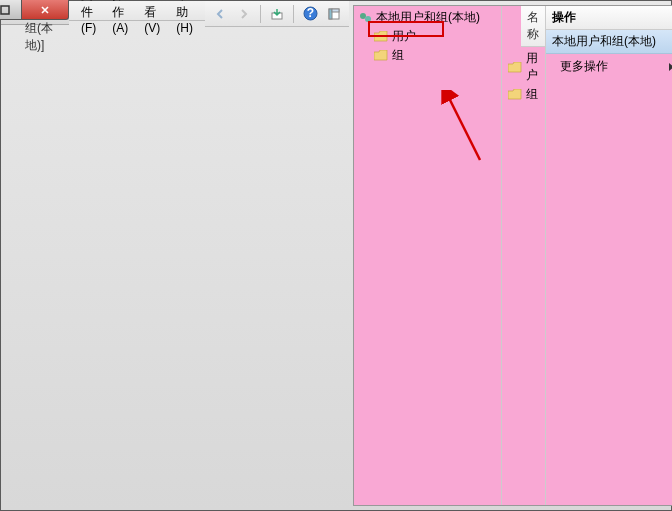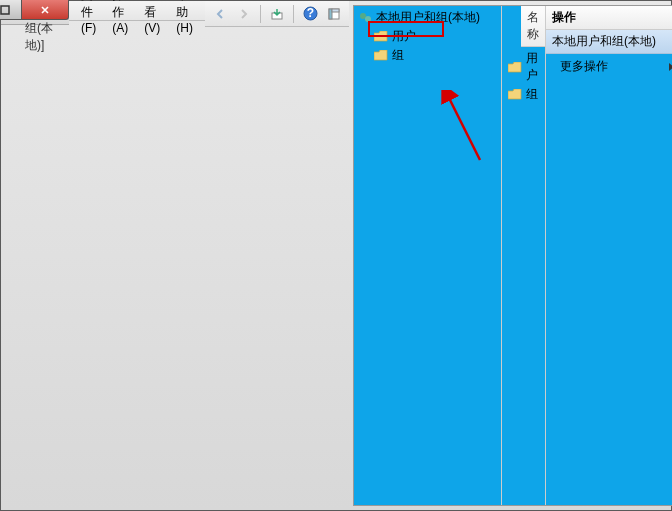--- a/index.html
+++ b/index.html
@@ -13,21 +13,21 @@
   .win-min { background: linear-gradient(to bottom, #e6e6e6, #c0c0c0); border-bottom-left-radius: 3px; }
   .win-max { background: linear-gradient(to bottom, #e6e6e6, #c0c0c0); }
   .win-close { background: linear-gradient(to bottom, #e67a73, #c73c31); border-bottom-right-radius: 3px; width: 48px; }
   .menubar { height: 20px; background: linear-gradient(to bottom, #f4f4f4, #e6e6e6); display: flex; align-items: center; padding: 0 4px; border-bottom: 1px solid #bbb; }
   .menu-item { padding: 6px 8px; cursor: pointer; }
   .toolbar { height: 26px; background: linear-gradient(to bottom, #f6f6f6, #e4e4e4); display: flex; align-items: center; padding: 0 4px; border-bottom: 1px solid #bbb; gap: 2px; }
   .tb-btn { width: 22px; height: 22px; border: 1px solid transparent; border-radius: 2px; display: flex; align-items: center; justify-content: center; cursor: pointer; }
   .tb-btn.disabled { opacity: 0.4; cursor: default; }
   .tb-sep { width: 1px; height: 18px; background: #bbb; margin: 0 3px; }
   .content { flex: 1; display: flex; background: #fff; margin: 4px; border: 1px solid #999; }
-  .pane { background: #0ea5e9; display: flex; flex-direction: column; }
+  .pane { background: #f9a8d4; display: flex; flex-direction: column; }
   .left-pane { width: 148px; border-right: 1px solid #ccc; }
   .center-pane { flex: 1; border-right: 1px solid #ccc; }
   .right-pane { width: 142px; }
   .col-header { background: linear-gradient(to bottom, #fdfdfd, #ececec); border-bottom: 1px solid #ccc; padding: 3px 6px; color: #333; margin-left: 19px; }
   .tree, .list { padding: 2px; }
   .tree-item, .list-item { display: flex; align-items: center; padding: 1px 4px; cursor: pointer; gap: 4px; }
   .tree-root { padding-left: 2px; }
   .tree-child { padding-left: 18px; position: relative; }
   .highlight-box { position: absolute; left: 14px; top: 15px; width: 76px; height: 16px; border: 2px solid #d40000; pointer-events: none; }
   .folder-icon { width: 14px; height: 11px; display: inline-block; }

